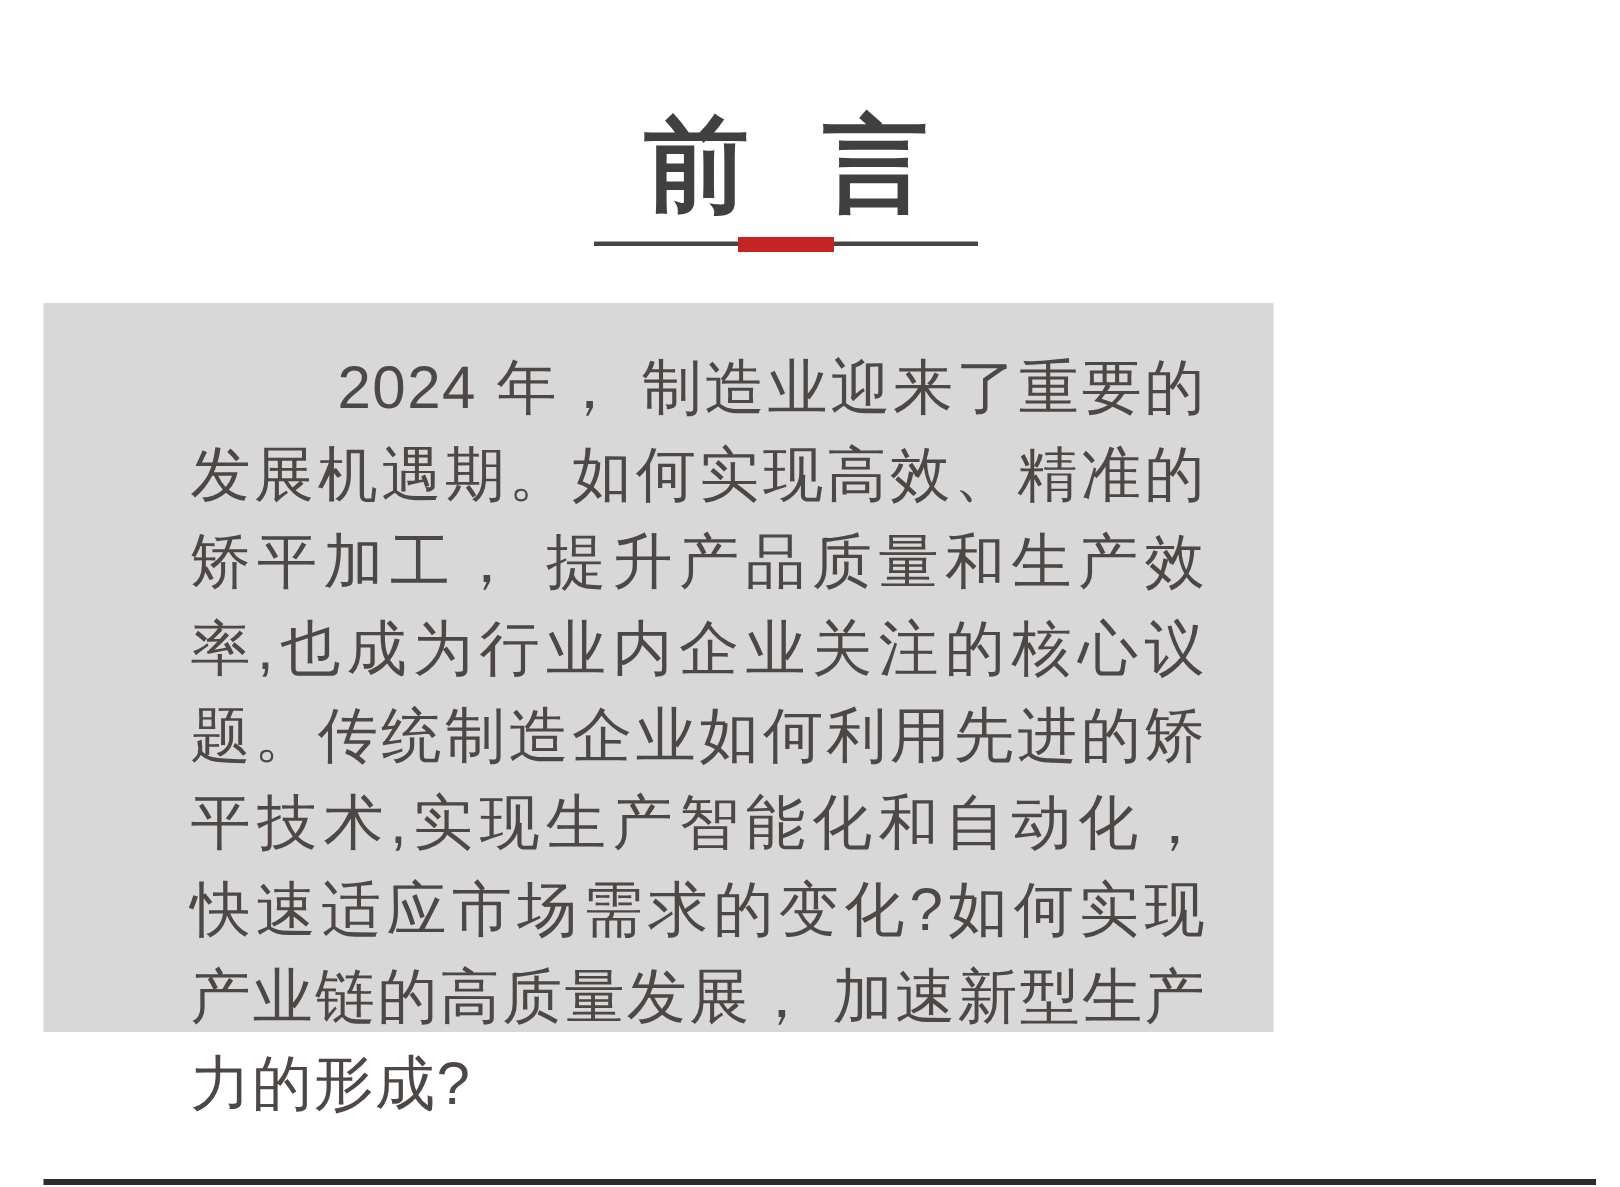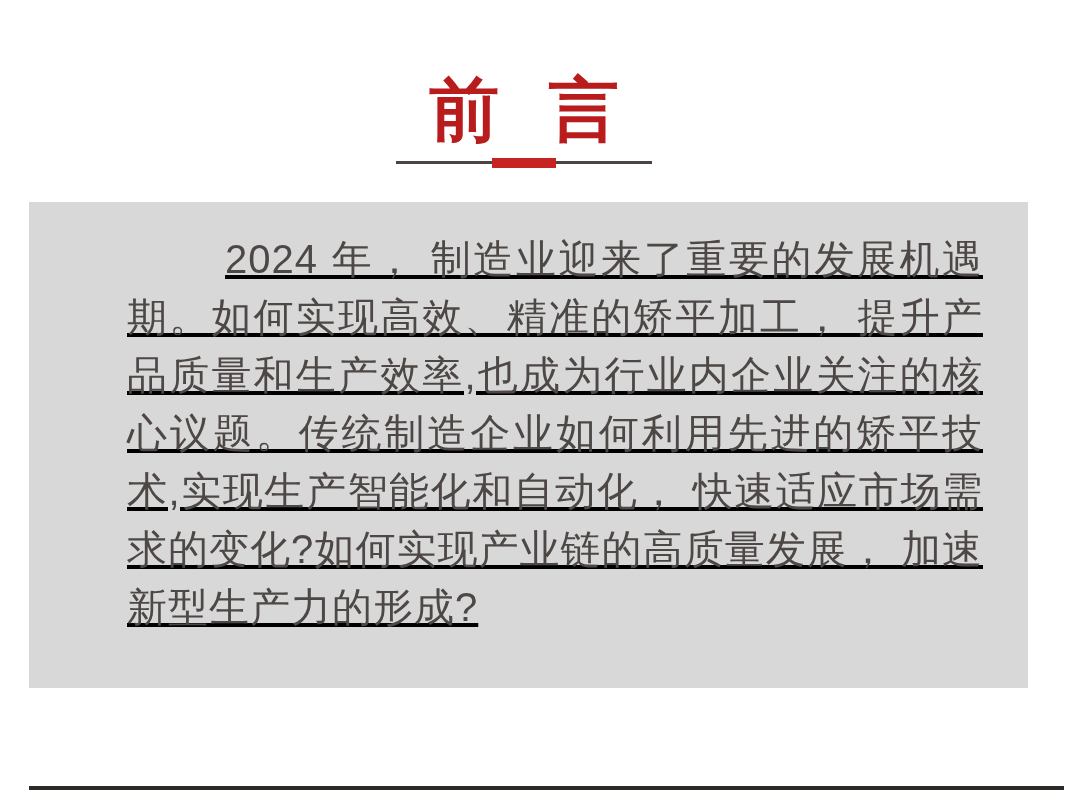--- a/index.html
+++ b/index.html
@@ -48,25 +48,24 @@
     top: 50%;
     transform: translate(-50%, -50%);
     width: 64px;
     height: 10px;
   }
   
   .intro-panel {
     position: absolute;
     left: 29px;
     top: 202px;
-    width: 999px;
+    width: 820px;
     height: 486px;
     box-sizing: border-box;
     padding: 28px 45px 0 98px;
-    text-decoration: underline;
   }
   .intro-paragraph {
     margin: 0;
     font-size: 40px;
     line-height: 58px;
     letter-spacing: 1px;
     text-align: justify;
     text-indent: 98px;
     font-weight: 400;
   }
@@ -78,21 +77,21 @@
     width: 1035px;
     height: 4px;
   }
 </style>
 </head>
 <body>
 
 <div class="page" style="background-color: rgb(255, 255, 255);">
 
   <header class="header-block">
-    <h1 class="page-title" style="color: #b91c1c;">前 言</h1>
+    <h1 class="page-title" style="color: #404040;">前 言</h1>
     <div class="title-rule" style="background-color: rgb(74, 69, 67);">
       <span class="title-rule-accent" style="background-color: rgb(198, 36, 35);"></span>
     </div>
   </header>
 
   <section class="intro-panel" style="background-color: rgb(216, 216, 216);">
     <p class="intro-paragraph" style="color: rgb(77, 71, 69);">2024 年， 制造业迎来了重要的发展机遇期。如何实现高效、精准的矫平加工， 提升产品质量和生产效率,也成为行业内企业关注的核心议题。传统制造企业如何利用先进的矫平技术,实现生产智能化和自动化， 快速适应市场需求的变化?如何实现产业链的高质量发展， 加速新型生产力的形成?</p>
   </section>
 
   <div class="footer-rule" style="background-color: rgb(45, 42, 40);"></div>

